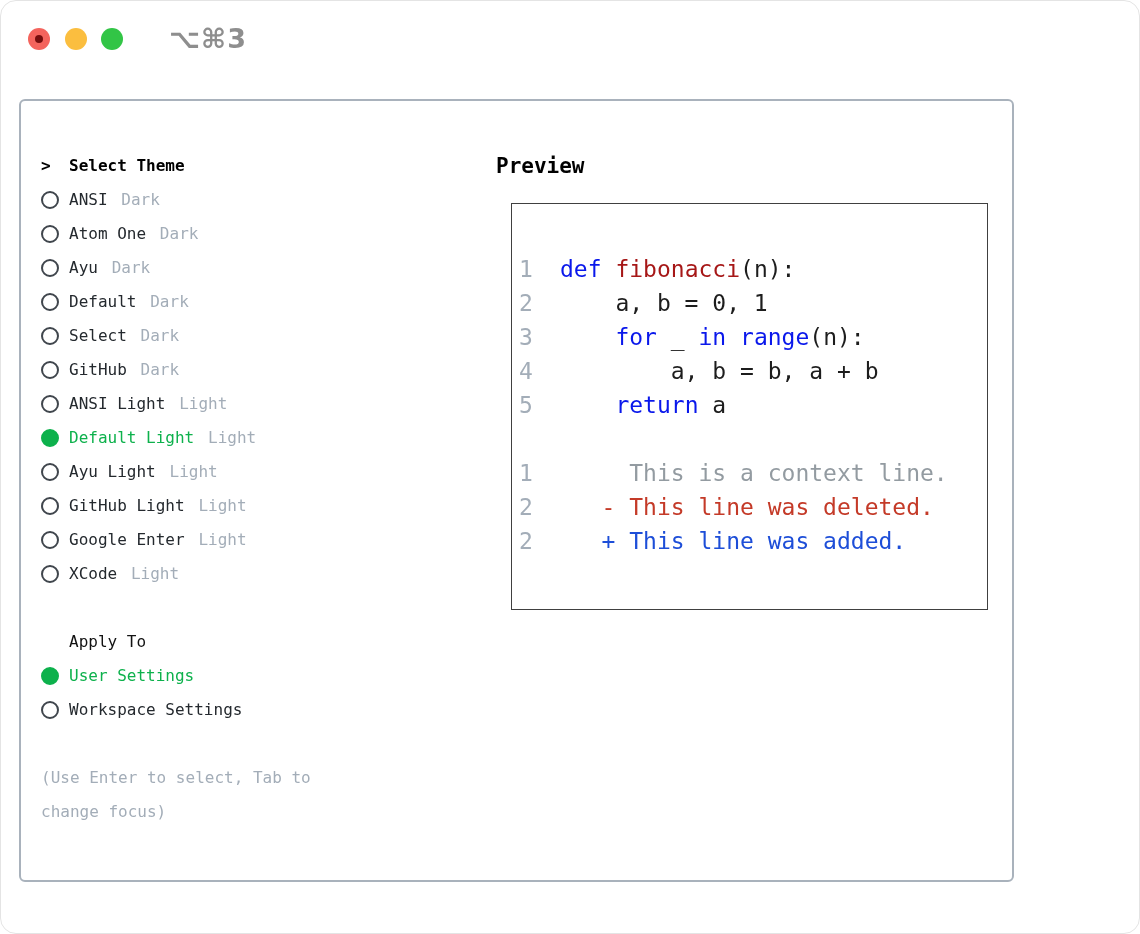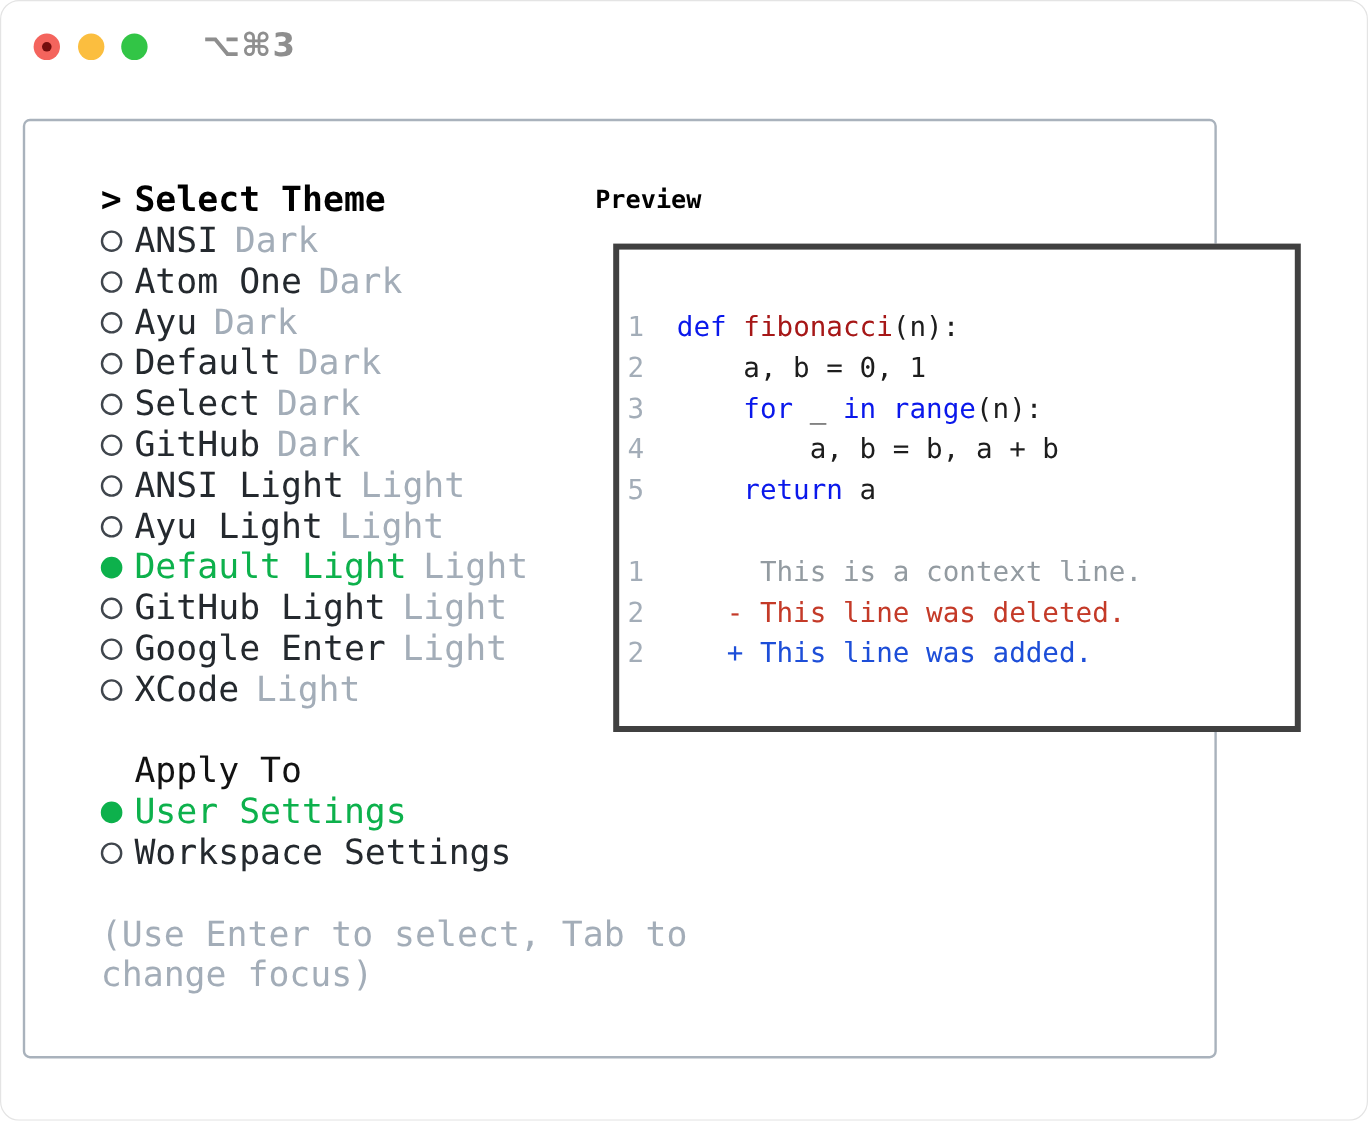--- a/index.html
+++ b/index.html
@@ -12,35 +12,35 @@
   .dot-red{left:27px;background:#f4645d;}
   .dot-red .inner{position:absolute;left:7px;top:7px;width:8px;height:8px;border-radius:50%;background:#750e0e;}
   .dot-yellow{left:64px;background:#fbbe3f;}
   .dot-green{left:100px;background:#32c546;}
   .win-title{position:absolute;left:168px;top:22px;font-family:"DejaVu Sans",sans-serif;font-size:27px;font-weight:bold;color:#8e8e8e;letter-spacing:1px;}
 
   
   .panel{position:absolute;left:18px;top:98px;width:995px;height:783px;border:2px solid #a9b2bc;border-radius:6px;box-sizing:border-box;background:#fff;}
 
   
-  .leftcol{position:absolute;left:20px;top:48px;font-size:29px;color:#24292e;margin-left:43px;}
+  .leftcol{position:absolute;left:20px;top:48px;font-size:16px;color:#24292e;}
   .lrow{height:34px;line-height:34px;white-space:pre;position:relative;}
   .mk{display:inline-block;width:28px;vertical-align:top;}
   .prompt{font-weight:bold;color:#000;}
   .hlabel{font-weight:bold;color:#000;}
   .radio{display:inline-block;width:14px;height:14px;border:2px solid #40464d;border-radius:50%;box-sizing:content-box;margin-bottom:2px;vertical-align:middle;}
   .sel .radio{background:#0db14c;border-color:#0db14c;}
   .sel .tname{color:#0db14c;}
   .tvar{margin-left:13.8px;color:#a3adb8;}
   .apply-label{color:#121212;}
   .help{color:#a3adb8;}
 
   
   .pv-heading{position:absolute;left:475px;top:48px;height:34px;line-height:34px;font-size:21px;font-weight:bold;color:#000;}
-  .pv-box{position:absolute;left:490px;top:102px;width:573px;height:407px;border:5px solid #404040;box-sizing:border-box;background:#fff;padding:48px 0 12px 7px;overflow:hidden;}
+  .pv-box{position:absolute;left:490px;top:102px;width:477px;height:407px;border:1px solid #404040;box-sizing:border-box;background:#fff;padding:48px 0 12px 7px;overflow:hidden;}
   .crow{height:34px;line-height:34px;white-space:pre;font-size:23px;}
   .ln{display:inline-block;width:41px;color:#a3adb8;}
   .pl{color:#1d1d1d;}
   .kw{color:#0a18eb;}
   .fn{color:#a61717;}
   .ctx{color:#939ba1;}
   .del{color:#c43a28;text-align:right;}
   .add{color:#1d4ed8;margin-top:12px;}
 </style>
 </head>
@@ -62,22 +62,22 @@
     <div class="leftcol">
       <div class="lrow"><span class="mk prompt">&gt;</span><span class="hlabel">Select Theme</span></div>
 
       <div class="lrow"><span class="mk"><span class="radio"></span></span><span class="tname">ANSI</span><span class="tvar">Dark</span></div>
       <div class="lrow"><span class="mk"><span class="radio"></span></span><span class="tname">Atom One</span><span class="tvar">Dark</span></div>
       <div class="lrow"><span class="mk"><span class="radio"></span></span><span class="tname">Ayu</span><span class="tvar">Dark</span></div>
       <div class="lrow"><span class="mk"><span class="radio"></span></span><span class="tname">Default</span><span class="tvar">Dark</span></div>
       <div class="lrow"><span class="mk"><span class="radio"></span></span><span class="tname">Select</span><span class="tvar">Dark</span></div>
       <div class="lrow"><span class="mk"><span class="radio"></span></span><span class="tname">GitHub</span><span class="tvar">Dark</span></div>
       <div class="lrow"><span class="mk"><span class="radio"></span></span><span class="tname">ANSI Light</span><span class="tvar">Light</span></div>
+      <div class="lrow sel"><span class="mk"><span class="radio"></span></span><span class="tname">Default Light</span><span class="tvar">Light</span></div>
       <div class="lrow"><span class="mk"><span class="radio"></span></span><span class="tname">Ayu Light</span><span class="tvar">Light</span></div>
-      <div class="lrow sel"><span class="mk"><span class="radio"></span></span><span class="tname">Default Light</span><span class="tvar">Light</span></div>
       <div class="lrow"><span class="mk"><span class="radio"></span></span><span class="tname">GitHub Light</span><span class="tvar">Light</span></div>
       <div class="lrow"><span class="mk"><span class="radio"></span></span><span class="tname">Google Enter</span><span class="tvar">Light</span></div>
       <div class="lrow"><span class="mk"><span class="radio"></span></span><span class="tname">XCode</span><span class="tvar">Light</span></div>
 
       <div class="lrow"></div>
 
       <div class="lrow"><span class="mk"></span><span class="apply-label">Apply To</span></div>
       <div class="lrow sel"><span class="mk"><span class="radio"></span></span><span class="tname">User Settings</span></div>
       <div class="lrow"><span class="mk"><span class="radio"></span></span><span class="tname">Workspace Settings</span></div>
 

